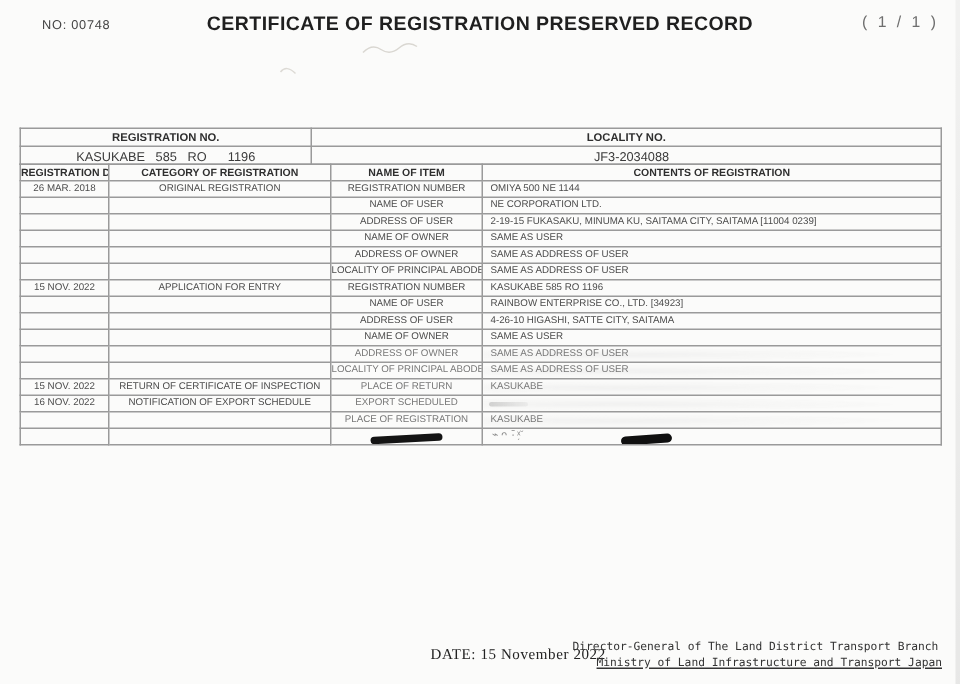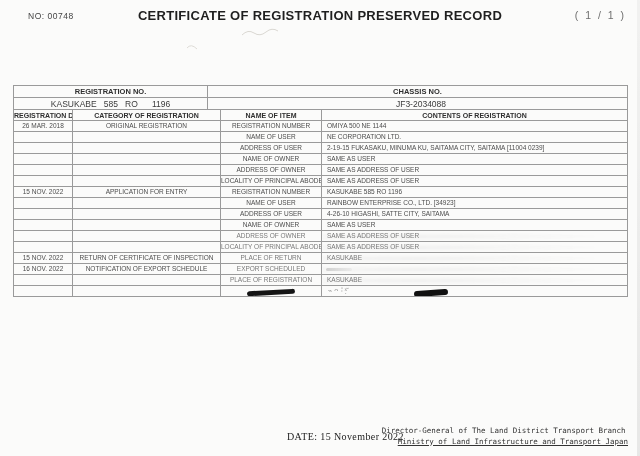--- a/index.html
+++ b/index.html
@@ -105,21 +105,21 @@
 
   <div class="table-wrap">
     <table class="id-table">
       <colgroup>
           <col style="width:194px">
           <col>
         </colgroup>
       <tbody>
           <tr>
         <th>REGISTRATION NO.</th>
-        <th>CHASSIS NO.</th>
+        <th>LOCALITY NO.</th>
       </tr>
       <tr>
         <td class="id-reg-value">KASUKABE   585   RO      1196</td>
         <td class="id-chassis-value">JF3-2034088</td>
       </tr>
     </tbody>
       </table>
 
     <table class="record-table">
       <colgroup>

